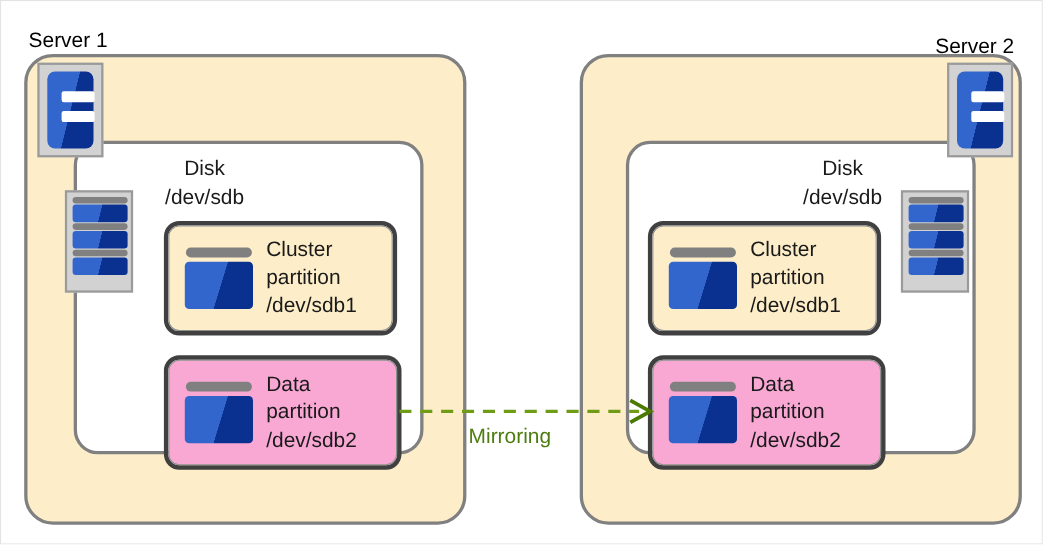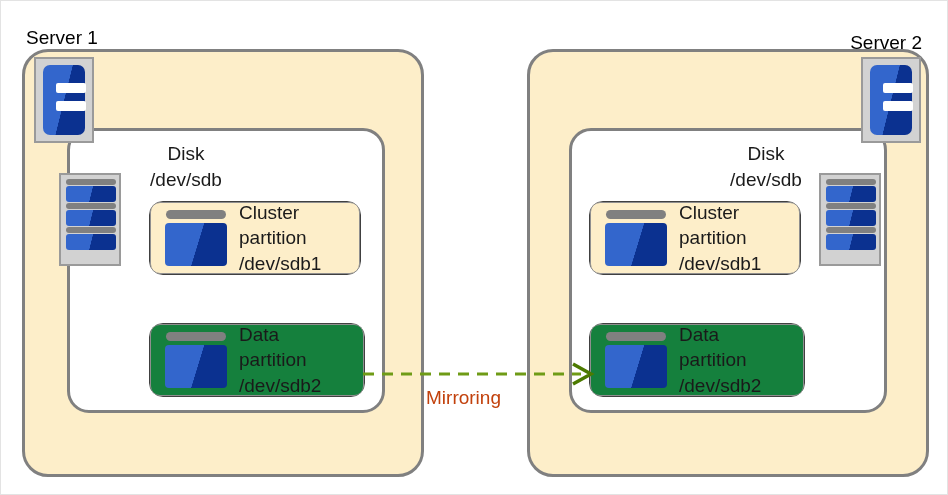--- a/index.html
+++ b/index.html
@@ -69,37 +69,37 @@
     z-index: 3;
     white-space: nowrap;
     margin-top: 24px;
   }
   #disk1-caption { left: 105px; width: 160px; }
   #disk2-caption { left: 685px; width: 160px; }
 
   
   .partition-box {
     position: absolute;
-    height: 74px;
-    box-sizing: border-box;
-    border: 1px solid #404040;
+    height: 104px;
+    box-sizing: border-box;
+    border: 4px solid #404040;
     border-radius: 14px;
     z-index: 5;
   }
   .partition-box .inner {
     position: absolute;
     inset: 0;
     border: 1px solid #8f8f8f;
     border-radius: 10px;
     box-sizing: border-box;
     display: flex;
     align-items: center;
   }
   .partition-box.cluster .inner { background: #fdeec9; }
-  .partition-box.data    .inner { background: #15803d; }
+  .partition-box.data    .inner { background: #f9a8d4; }
 
   #p1-cluster { left: 148px; top: 200px; width: 212px; }
   #p1-data    { left: 148px; top: 322px; width: 216px; }
   #p2-cluster { left: 588px; top: 200px; width: 212px; }
   #p2-data    { left: 588px; top: 322px; width: 216px; }
 
   
   .part-icon {
     position: relative;
     width: 62px;
@@ -203,21 +203,21 @@
     top: 358px;
     width: 236px;
     height: 30px;
     z-index: 8;
   }
   #mirror-label {
     position: absolute;
     left: 425px;
     top: 386px;
     font-size: 19px;
-    color: #c2410c;
+    color: #4d7c0f;
     white-space: nowrap;
     z-index: 8;
   }
 </style>
 </head>
 <body>
 
 <div id="canvas">
 
   <div class="server-label" id="server1-label">Server 1</div>

